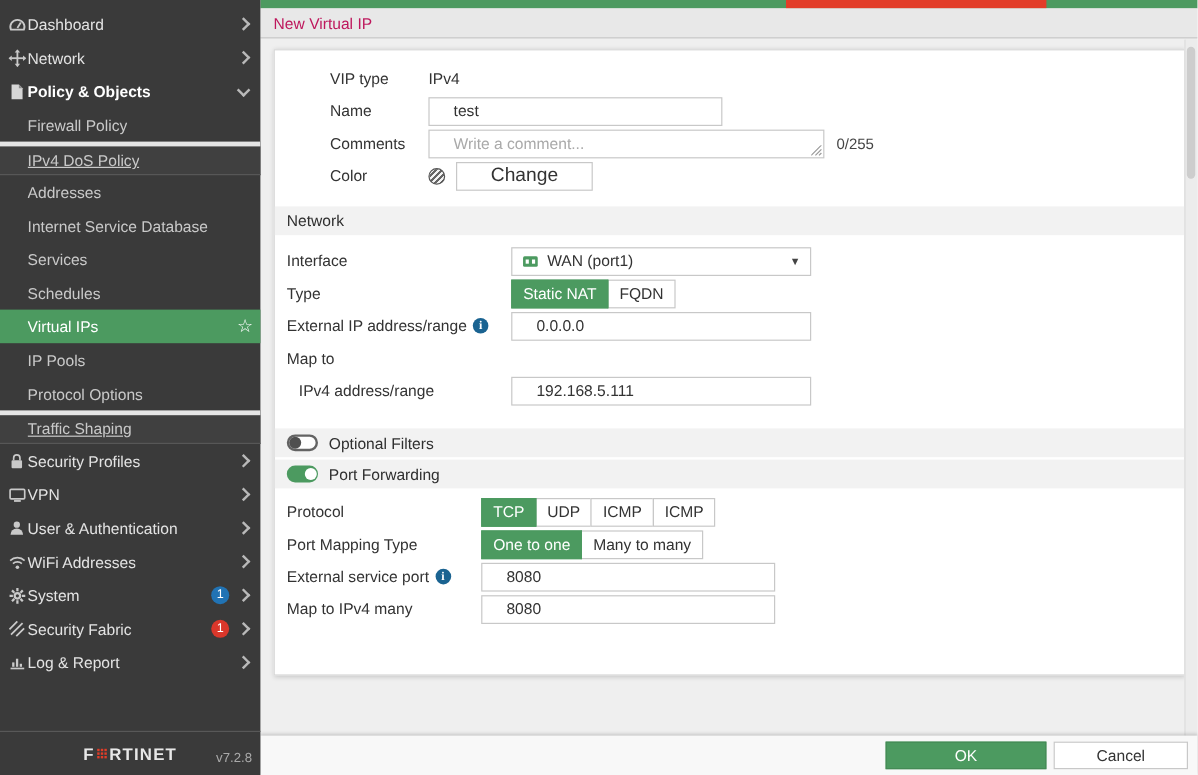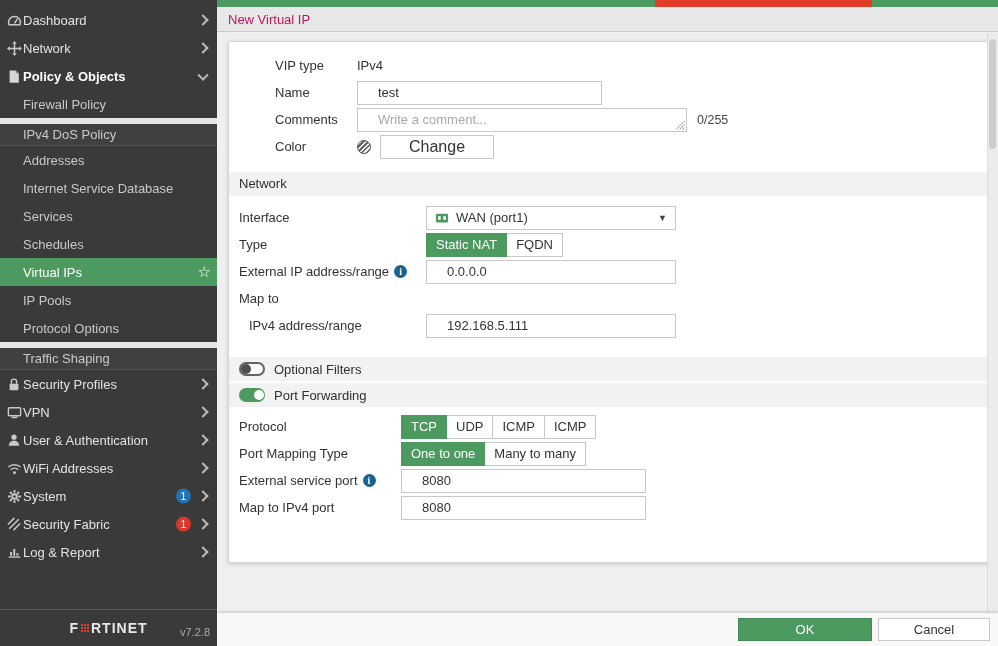--- a/index.html
+++ b/index.html
@@ -10,21 +10,21 @@
   }
   
   .sidebar{position:absolute;left:0;top:0;width:217px;height:646px;background:#3a3a3a;z-index:5;}
   .nav-list{padding-top:6px;}
   .nav-item{height:28px;position:relative;display:flex;align-items:center;
     padding-left:23px;padding-right:24px;font-size:13px;color:#c9c9c9;cursor:pointer;box-sizing:border-box;}
   .nav-item.parent{color:#e3e3e3;}
   .nav-item.active .nav-label{font-weight:bold;color:#fff;}
   .nav-item.selected{background:#4c9a60;color:#fff;}
   .nav-item.alt{background:#404040;}
-  .nav-item.sep-top{border-top:6px solid #e5e5e5;}
+  .nav-item.sep-top{border-top:4px solid #e5e5e5;text-decoration:underline;}
   .nav-item.sep-bottom{border-bottom:1px solid #575757;}
   .nav-icon{position:absolute;left:6px;top:50%;transform:translateY(-50%);width:16px;height:16px;display:flex;align-items:center;justify-content:center;}
   .nav-icon svg{display:block;}
   .nav-label{white-space:nowrap;overflow:hidden;}
   .chev{position:absolute;right:10px;top:50%;width:6px;height:6px;
     border-right:2px solid #b9b9b9;border-bottom:2px solid #b9b9b9;}
   .chev.right{transform:translateY(-50%) rotate(-45deg);}
   .chev.down{transform:translateY(-60%) rotate(45deg);}
   .star{position:absolute;right:6px;top:50%;transform:translateY(-50%);font-size:15px;color:#fff;}
   .badge{position:absolute;right:26px;top:50%;transform:translateY(-50%);
@@ -378,21 +378,21 @@
 
       <div class="row g3">
         <span class="field-label">
           <span>External service port</span>
           <span class="info"></span>
         </span>
         <span><input type="text" class="w245" value="8080" style=""></span>
       </div>
 
       <div class="row g3">
-        <span>Map to IPv4 port</span>
+        <span>Map to IPv4 many</span>
         <span><input type="text" class="w245" value="8080" style=""></span>
       </div>
 
     </div>
 
     <div class="scrollstrip">
       <div class="scrollthumb"></div>
     </div>
 
     <div class="footer">

